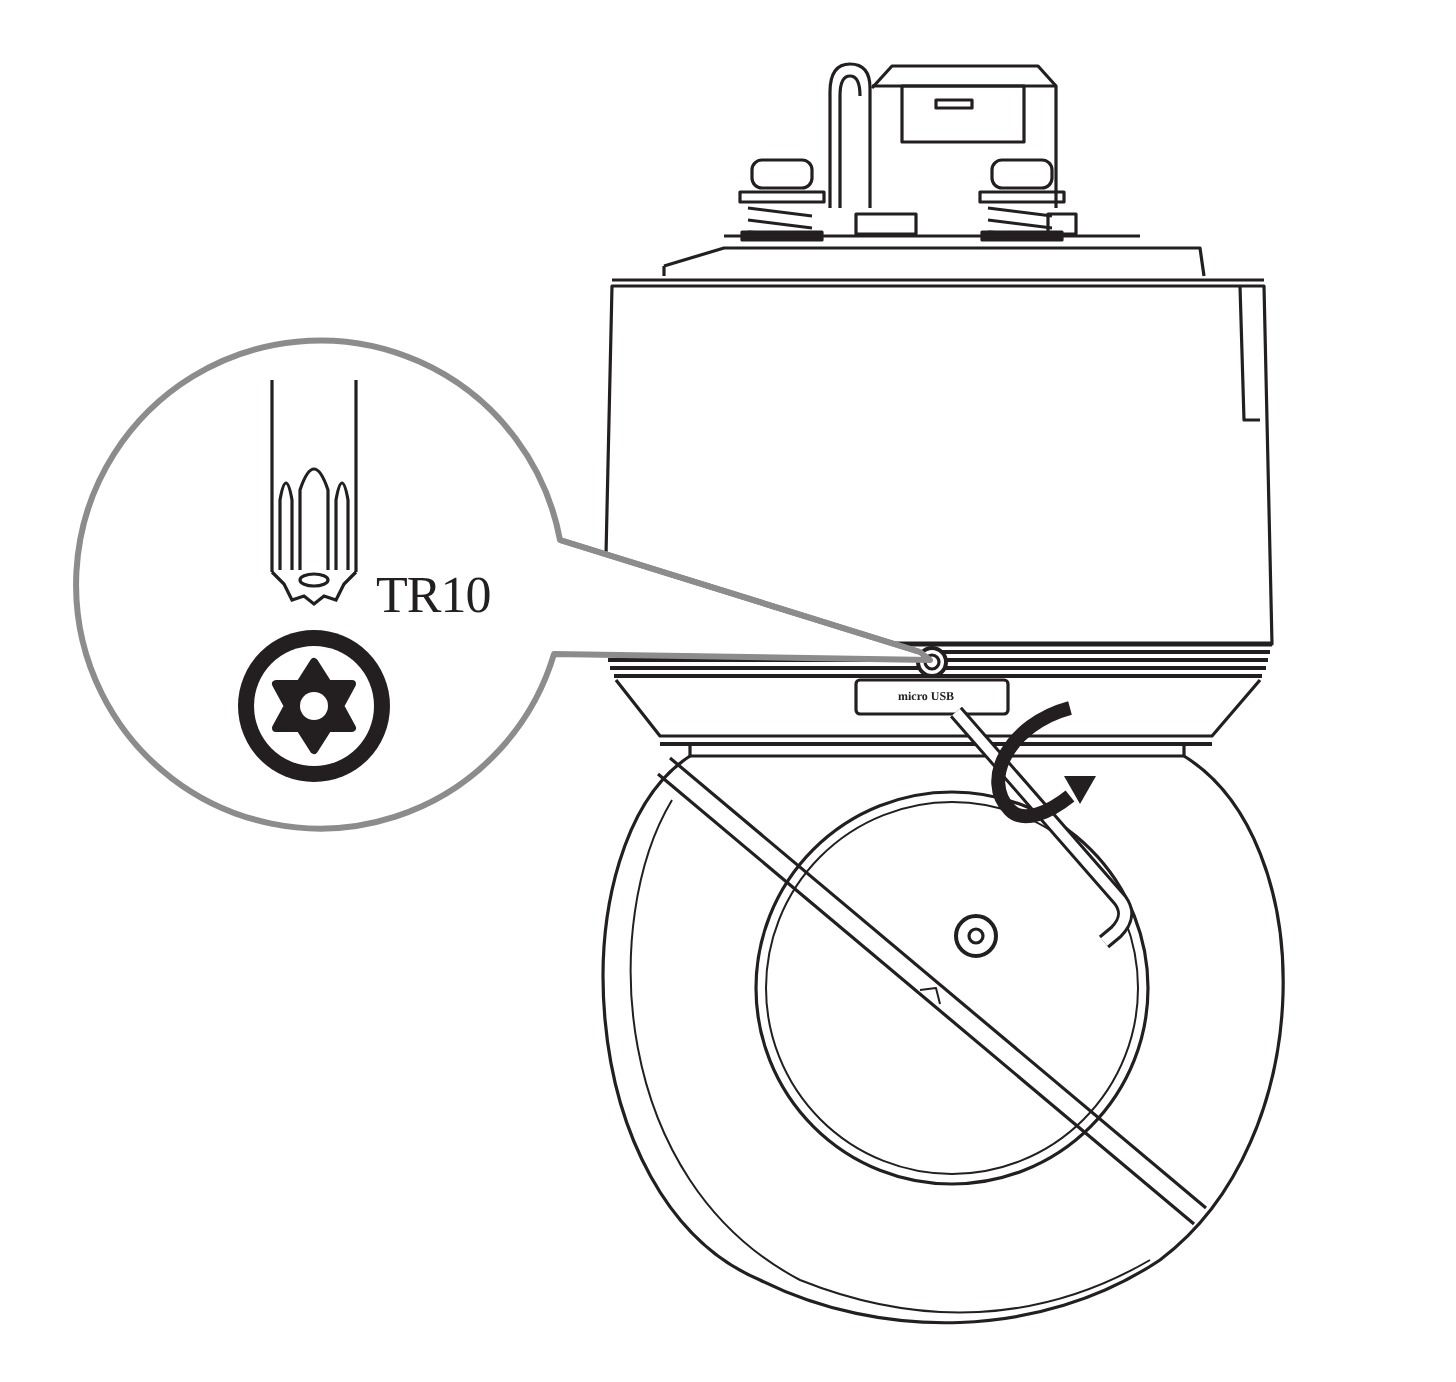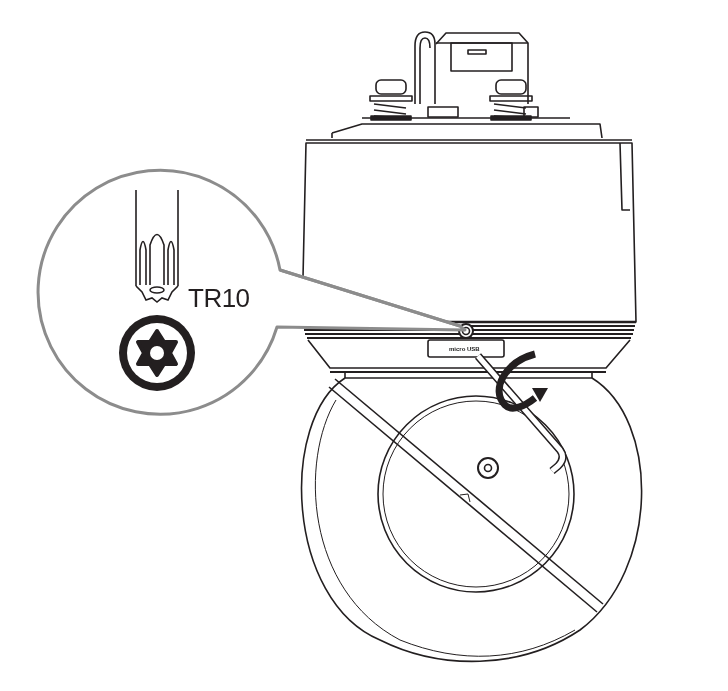--- a/index.html
+++ b/index.html
@@ -1,18 +1,18 @@
 <!DOCTYPE html>
 <html><head>
 <meta charset="utf-8">
 <style>
   html, body { margin:0; padding:0; background:#ffffff; }
   body { width:728px; height:691px; position:relative; overflow:hidden; font-family:"Liberation Sans", sans-serif; }
   svg { position:absolute; left:0; top:0; }
-  .label { position:absolute; font-family:Liberation Sans, sans-serif; color:#231f20; }
+  .label { position:absolute; font-family:Liberation Serif, serif; color:#231f20; }
   #tool-label { left:188px; top:283px; font-size:26px; letter-spacing:-0.5px; }
   #usb-label { left:449px; top:346px; font-size:6px; font-weight:bold; color:#222; }
 </style>
 </head>
 <body>
 
 <svg width="728" height="691" viewBox="0 0 728 691" xmlns="http://www.w3.org/2000/svg">
   <g fill="none" stroke="#231f20" stroke-width="1.6" stroke-linejoin="round">
 
     <g>

